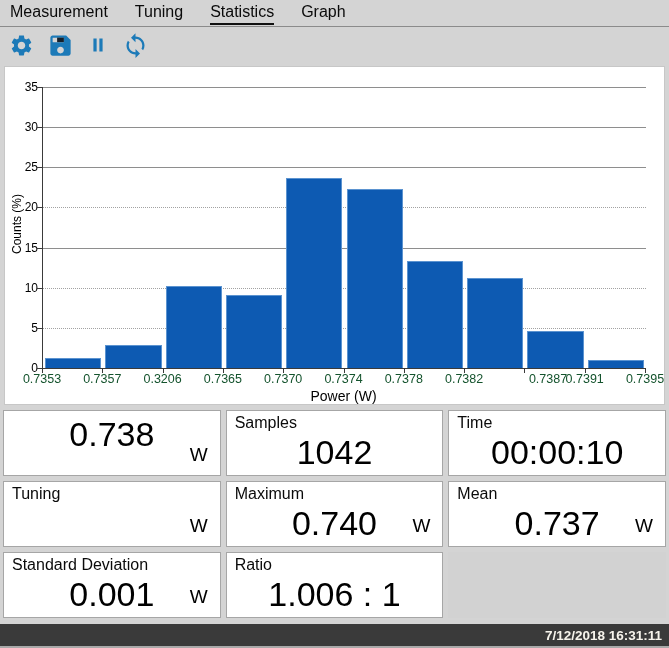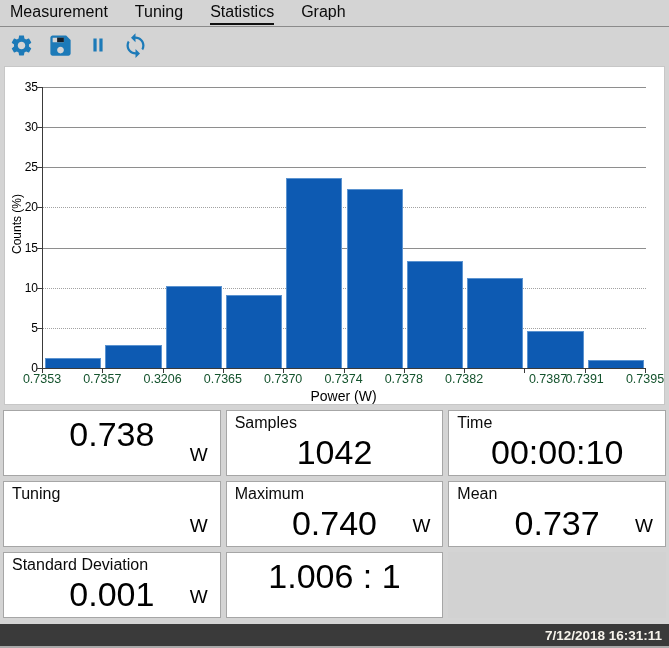--- a/index.html
+++ b/index.html
@@ -309,20 +309,21 @@
     <div class="cell-label">Mean</div>
     <div class="cell-value">0.737</div>
     <div class="cell-unit">W</div>
   </div>
   <div class="cell">
     <div class="cell-label">Standard Deviation</div>
     <div class="cell-value">0.001</div>
     <div class="cell-unit">W</div>
   </div>
   <div class="cell">
+    <div class="cell-label">Ratio</div>
     <div class="cell-value">1.006 : 1</div>
     <div class="cell-unit"></div>
   </div>
   <div class="cell empty"></div>
 </div>
 
 <div class="statusbar">
   <span class="status-time">7/12/2018 16:31:11</span>
 </div>
 

